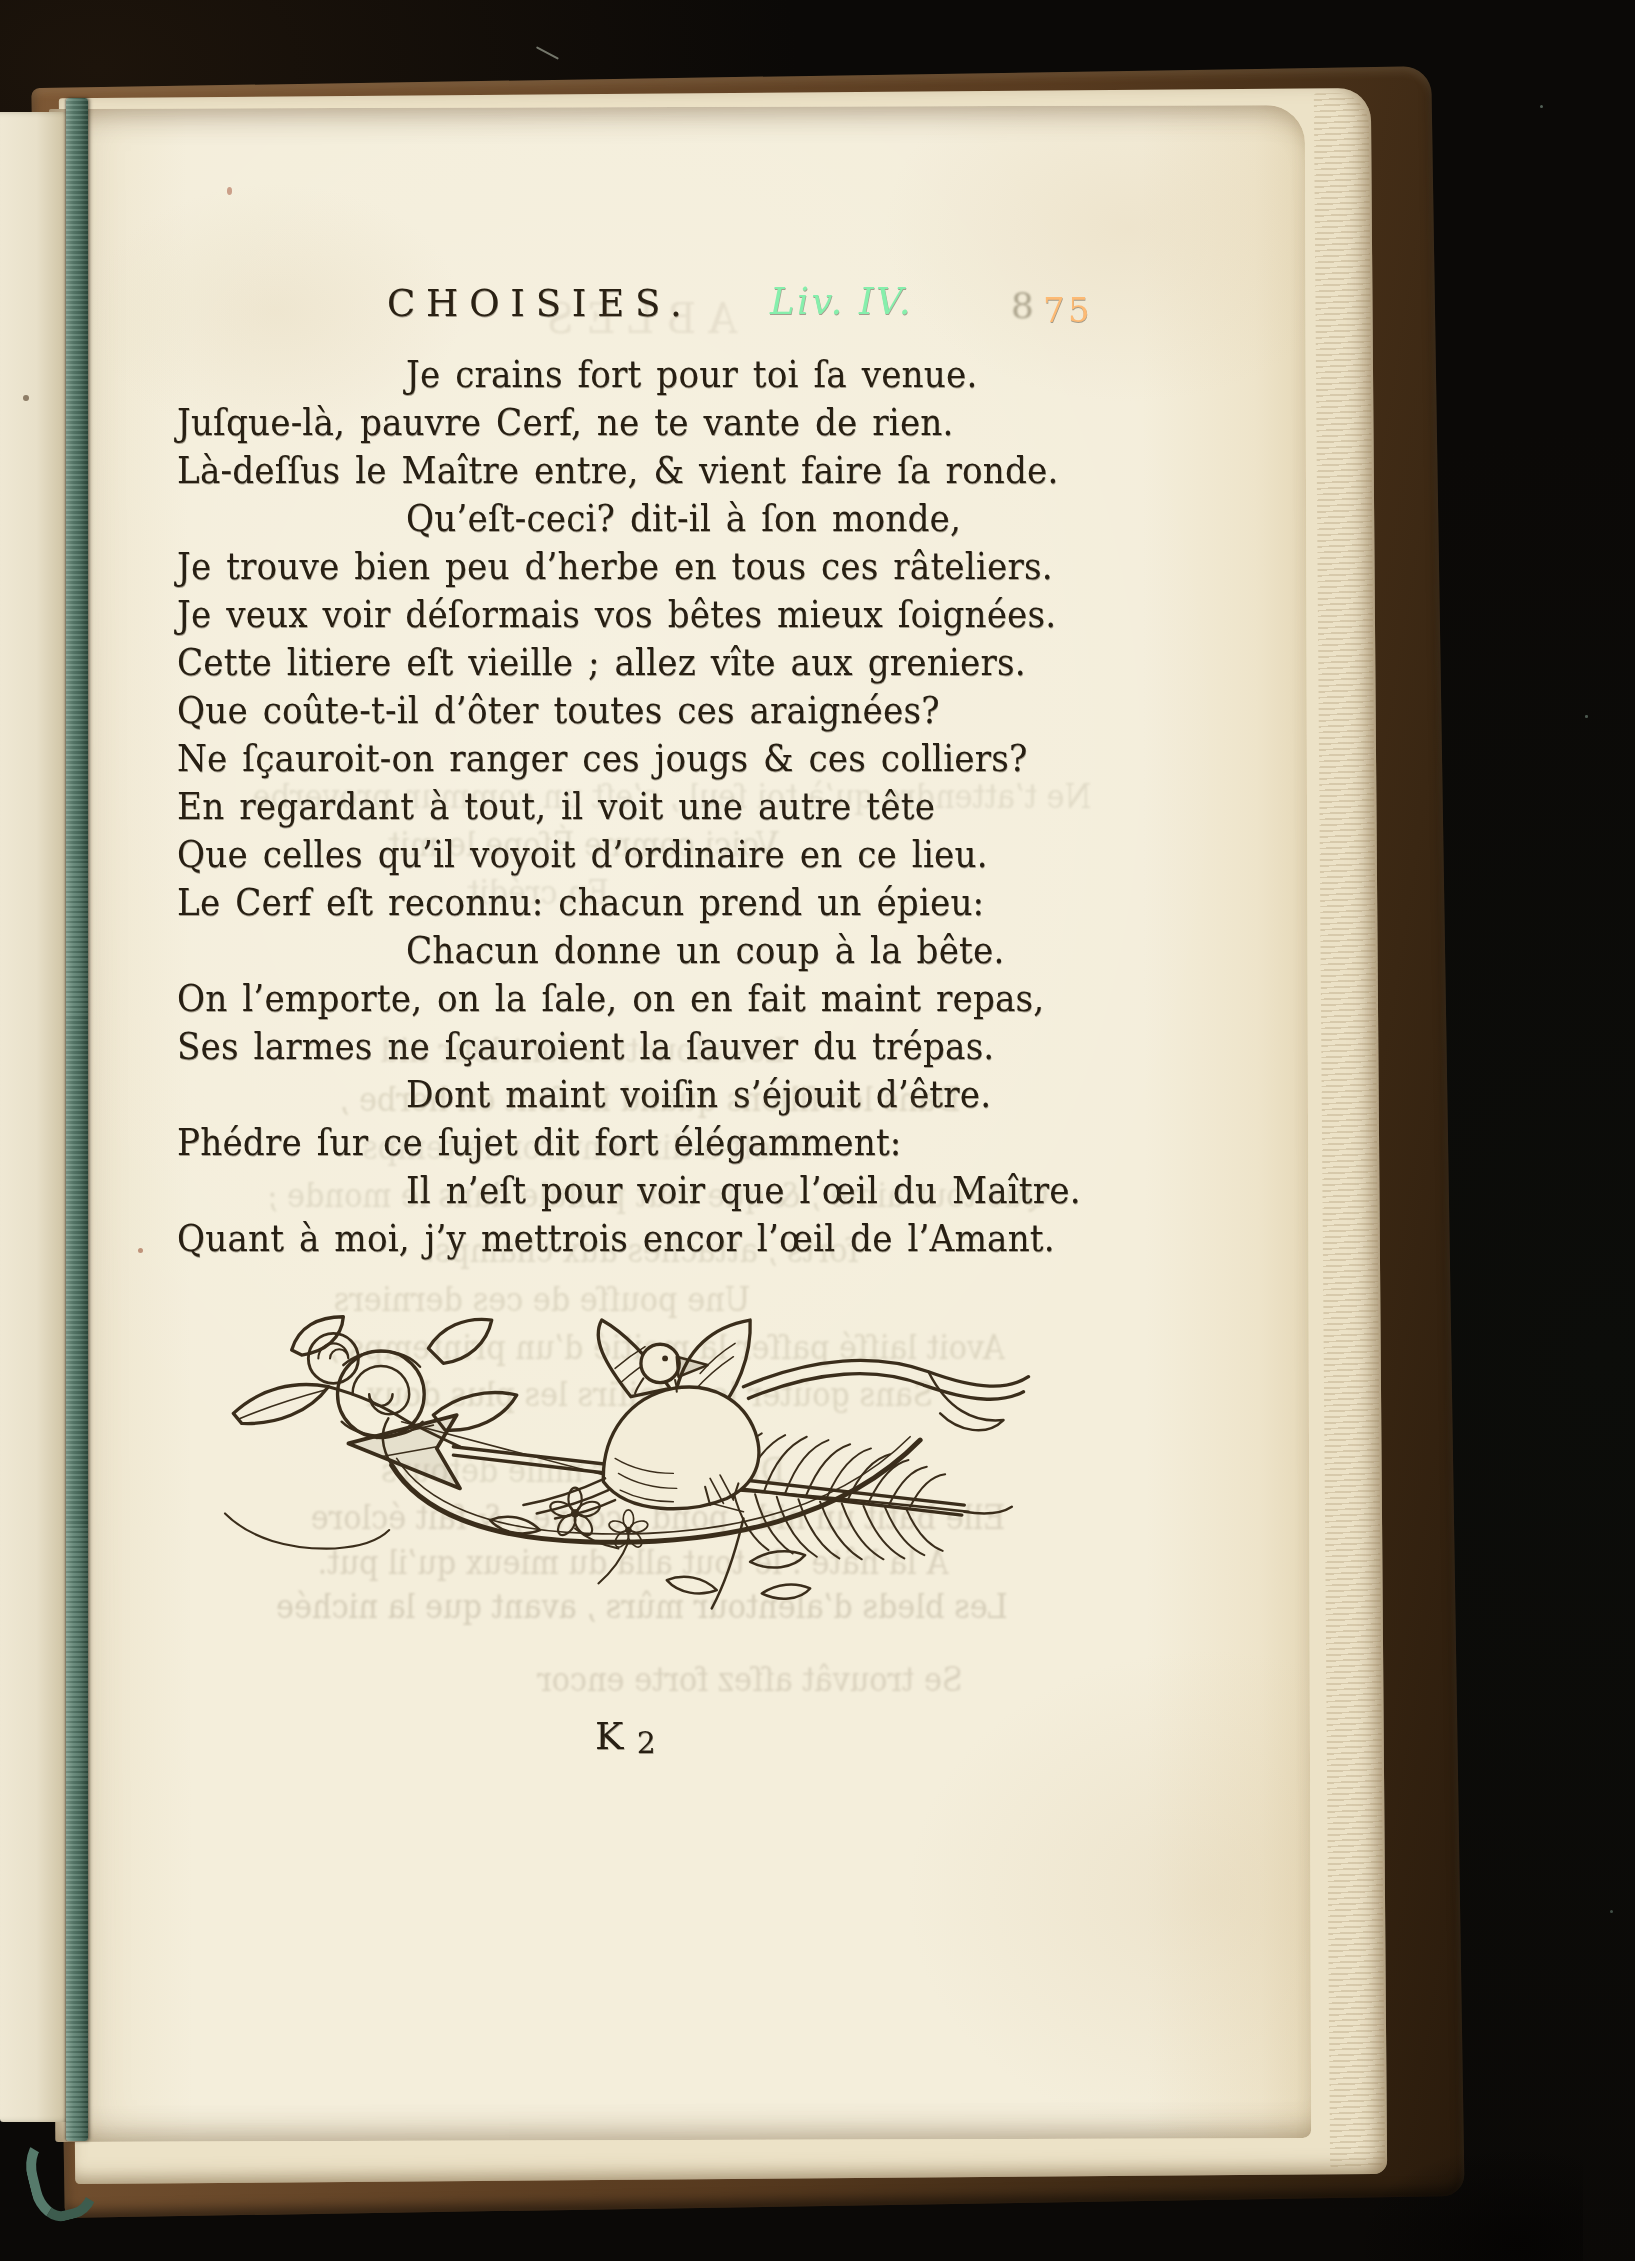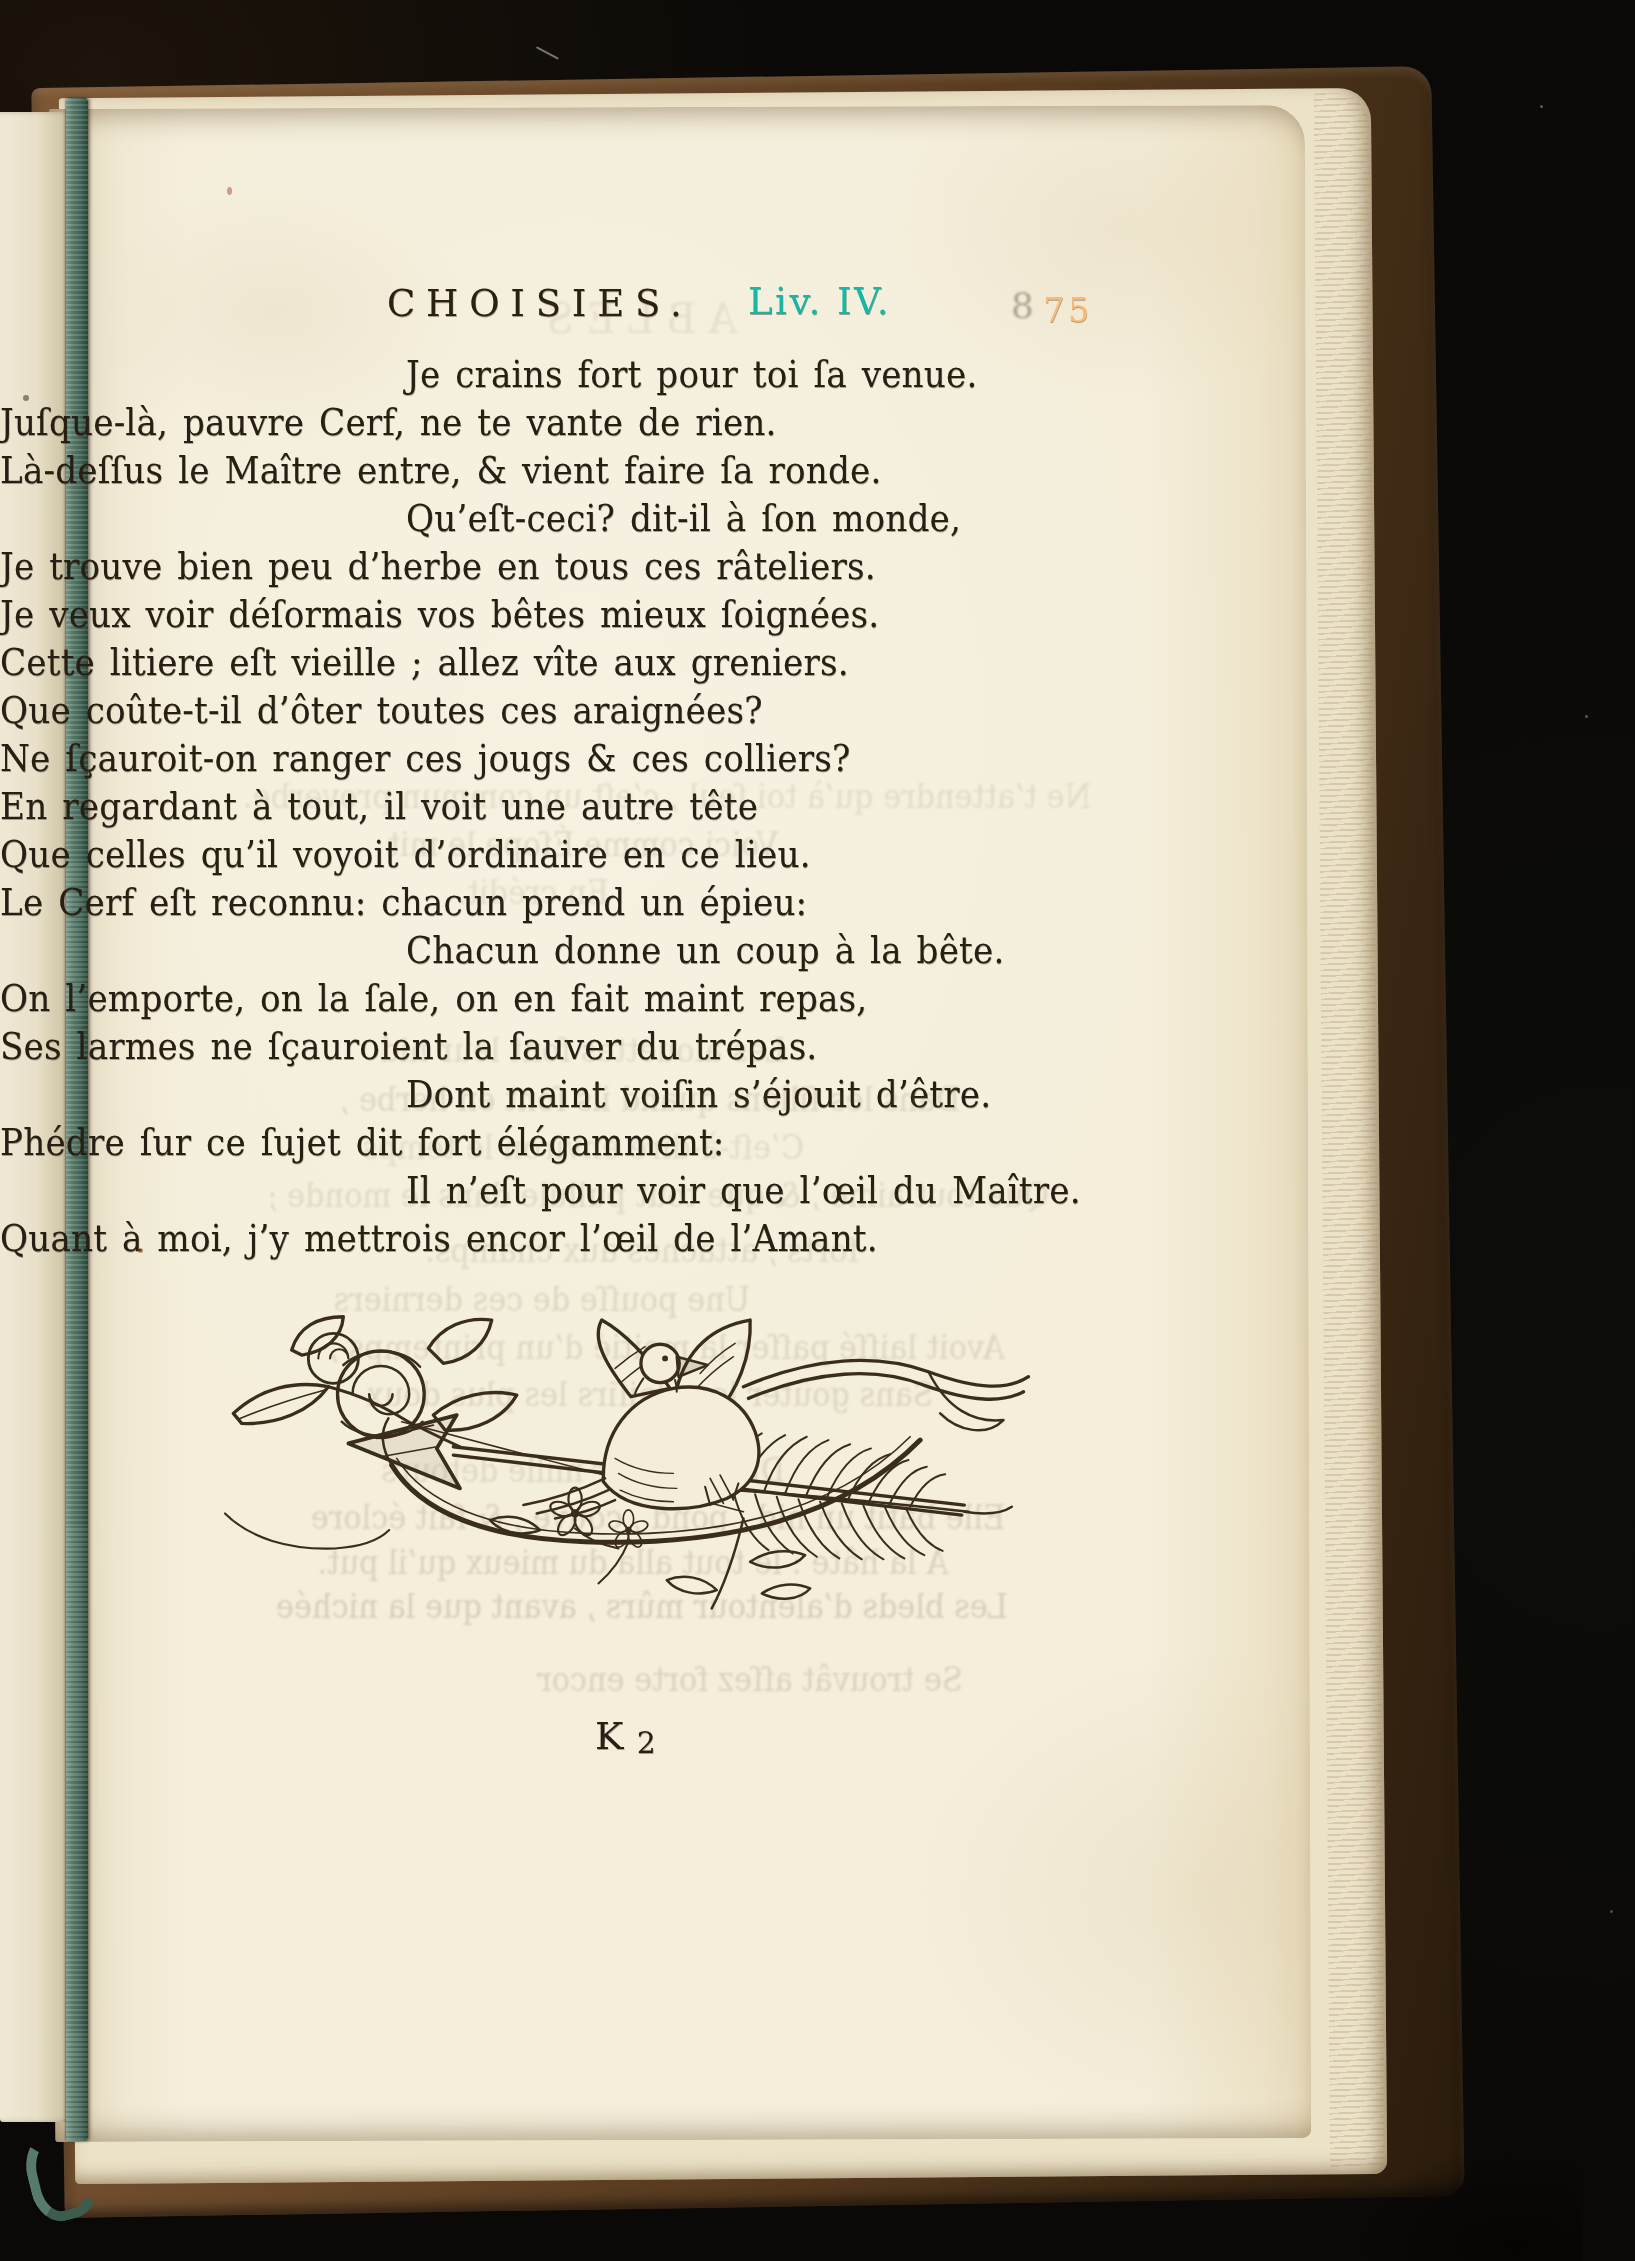--- a/index.html
+++ b/index.html
@@ -79,33 +79,33 @@
     border-radius:50% 60% 55% 45%;
     transform:rotate(-14deg);
   }
   
   .content{position:absolute;inset:0;z-index:5;color:#29200f;}
   .header-title{
     position:absolute;left:387px;top:282px;font-size:37px;letter-spacing:10.8px;
     color:#2a2114;text-shadow:0.5px 0.7px 0.6px rgba(45,35,22,.4);white-space:nowrap;
   }
   .header-livre{
-    position:absolute;left:748px;top:280px;font-size:37px;letter-spacing:2.5px;
-    color:#14b8a6;text-shadow:0.5px 0.7px 0.6px rgba(45,35,22,.4);white-space:nowrap;
+    position:absolute;left:770px;top:280px;font-size:37px;font-style:italic;letter-spacing:2.5px;
+    color:#86efac;text-shadow:0.5px 0.7px 0.6px rgba(45,35,22,.4);white-space:nowrap;
   }
   .folio{
     position:absolute;left:1043px;top:290px;font-size:34px;letter-spacing:3.3px;
     color:#fdba74;text-shadow:0.4px 0.6px 0.5px rgba(45,35,22,.4);
   }
   .folio-ghost{
     position:absolute;left:1011px;top:285px;font-size:36px;
     color:rgba(125,116,92,.6);filter:blur(0.8px);
   }
   #poem{position:absolute;left:0;top:350px;width:1266px;font-size:38px;line-height:48px;}
-  .line{white-space:nowrap;height:48px;}
+  .line{padding-left:177px;white-space:nowrap;height:48px;}
   .line.ind{padding-left:406px;}
   .line .ink{
     display:inline-block;transform:scaleX(.9);transform-origin:0 50%;
     color:#271f13;text-shadow:0.5px 0.7px 0.6px rgba(45,35,22,.38);
     word-spacing:4.2px;letter-spacing:0.2px;
   }
   .sig{
     position:absolute;left:595px;top:1678px;font-size:38px;color:#271f13;
     text-shadow:0.5px 0.7px 0.6px rgba(45,35,22,.4);
     margin-top:36px;

